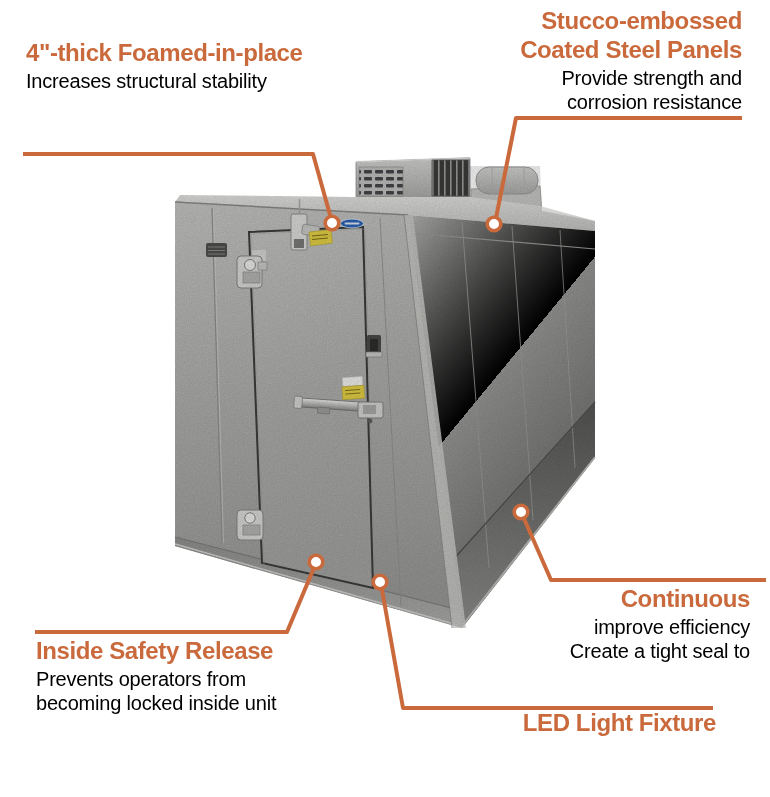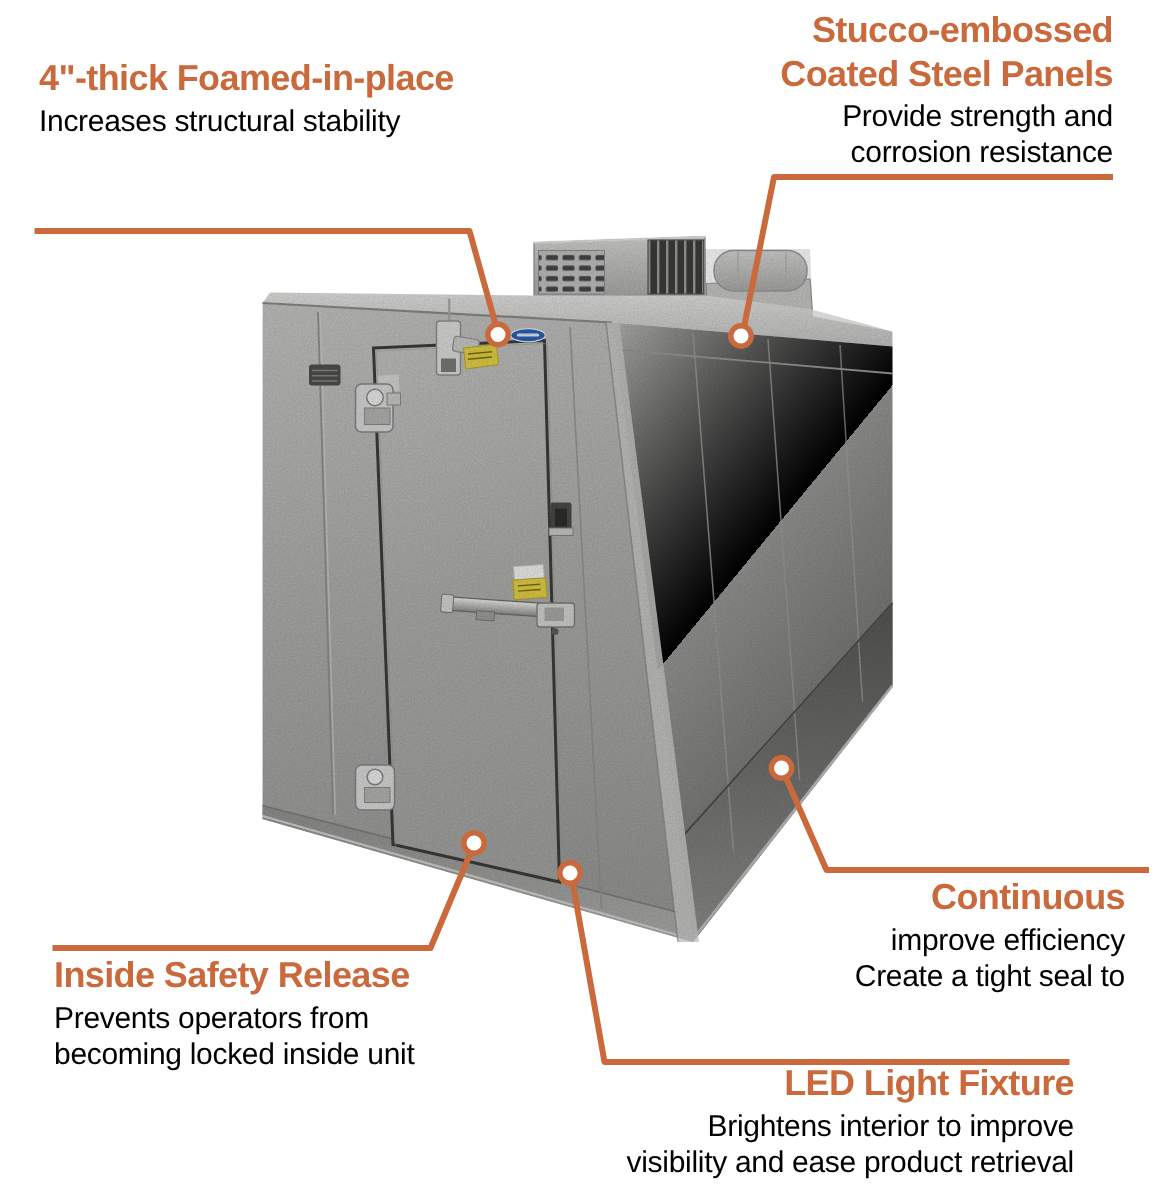--- a/index.html
+++ b/index.html
@@ -234,19 +234,15 @@
     <p>
       <span class="bl">improve efficiency</span>
       <span class="bl">Create a tight seal to</span>
     </p>
   </div>
 
   <div class="co co-led ta-r">
     <h2>
       <span class="tl">LED Light Fixture</span>
     </h2>
-    <p>
-      <span class="bl">Brightens interior to improve</span>
-      <span class="bl">visibility and ease product retrieval</span>
-    </p>
   </div>
 
 </div>
 
 </body></html>

